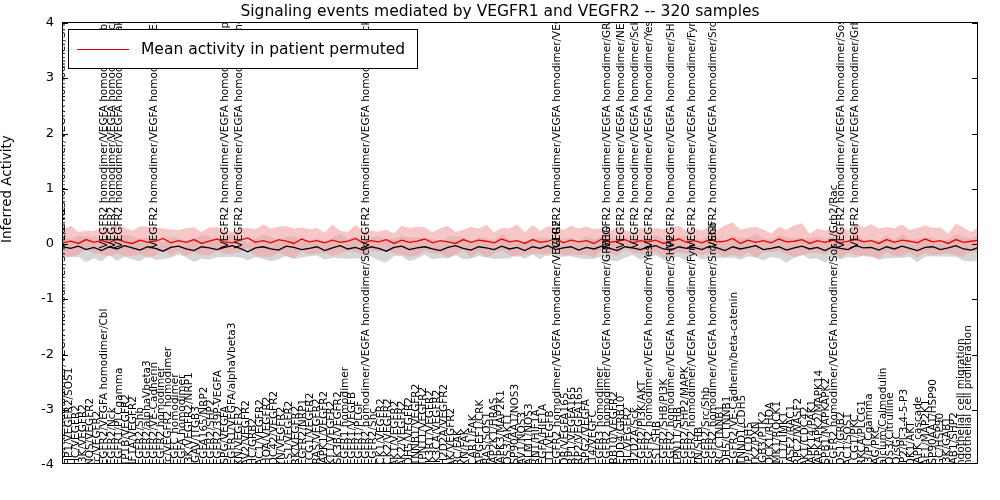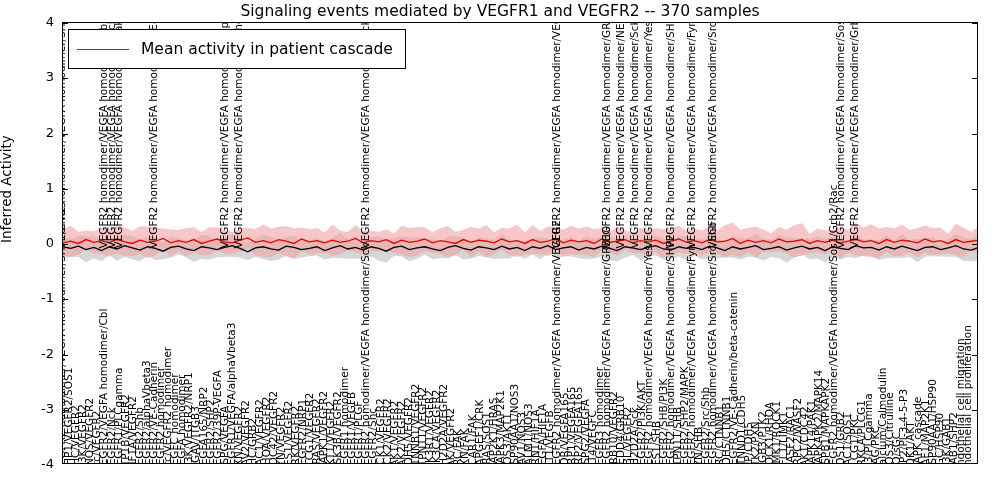--- a/index.html
+++ b/index.html
@@ -140,21 +140,21 @@
     transform-origin: left bottom;
     transform: rotate(-90deg);
     line-height: 10.5px;
   }
 </style>
 </head>
 <body>
 
 <div id="page">
 
-  <div class="chart-title">Signaling events mediated by VEGFR1 and VEGFR2 -- 370 samples</div>
+  <div class="chart-title">Signaling events mediated by VEGFR1 and VEGFR2 -- 320 samples</div>
 
   <div class="ylabel">Inferred Activity</div>
 
   <div id="yticks">
       <div class="ytick-label" style="left: 34px; width: 20px; text-align: right; top: 456px;">-4</div>
       <div class="ytick-label" style="left: 34px; width: 20px; text-align: right; top: 400.75px;">-3</div>
       <div class="ytick-label" style="left: 34px; width: 20px; text-align: right; top: 345.5px;">-2</div>
       <div class="ytick-label" style="left: 34px; width: 20px; text-align: right; top: 290.25px;">-1</div>
       <div class="ytick-label" style="left: 34px; width: 20px; text-align: right; top: 235px;">0</div>
       <div class="ytick-label" style="left: 34px; width: 20px; text-align: right; top: 179.75px;">1</div>
@@ -341,18 +341,18 @@
         <div class="overtitle" style="left: 611.719px; top: 215.475px;">VEGFR2 homodimer/VEGFA homodimer/SHP2</div>
         <div class="overtitle" style="left: 632.953px; top: 215.475px;">VEGFR2 homodimer/VEGFA homodimer/Fyn</div>
         <div class="overtitle" style="left: 654.188px; top: 215.475px;">VEGFR2 homodimer/VEGFA homodimer/Src/Shb</div>
         <div class="overtitle" style="left: 781.594px; top: 215.475px;">VEGFR2 homodimer/VEGFA homodimer/Sos1/Grb2/Rac</div>
         <div class="overtitle" style="left: 795.75px; top: 215.475px;">VEGFR2 homodimer/VEGFA homodimer/Grb2</div>
       </div>
 
     <div id="legend">
       <div class="legend-row">
         <span class="legend-swatch" style="border-top-color:#ee0000"></span>
-        <span class="legend-text">Mean activity in patient cascade</span>
+        <span class="legend-text">Mean activity in patient permuted</span>
       </div>
     </div>
 
   </div>
 </div>
 
 </body></html>

